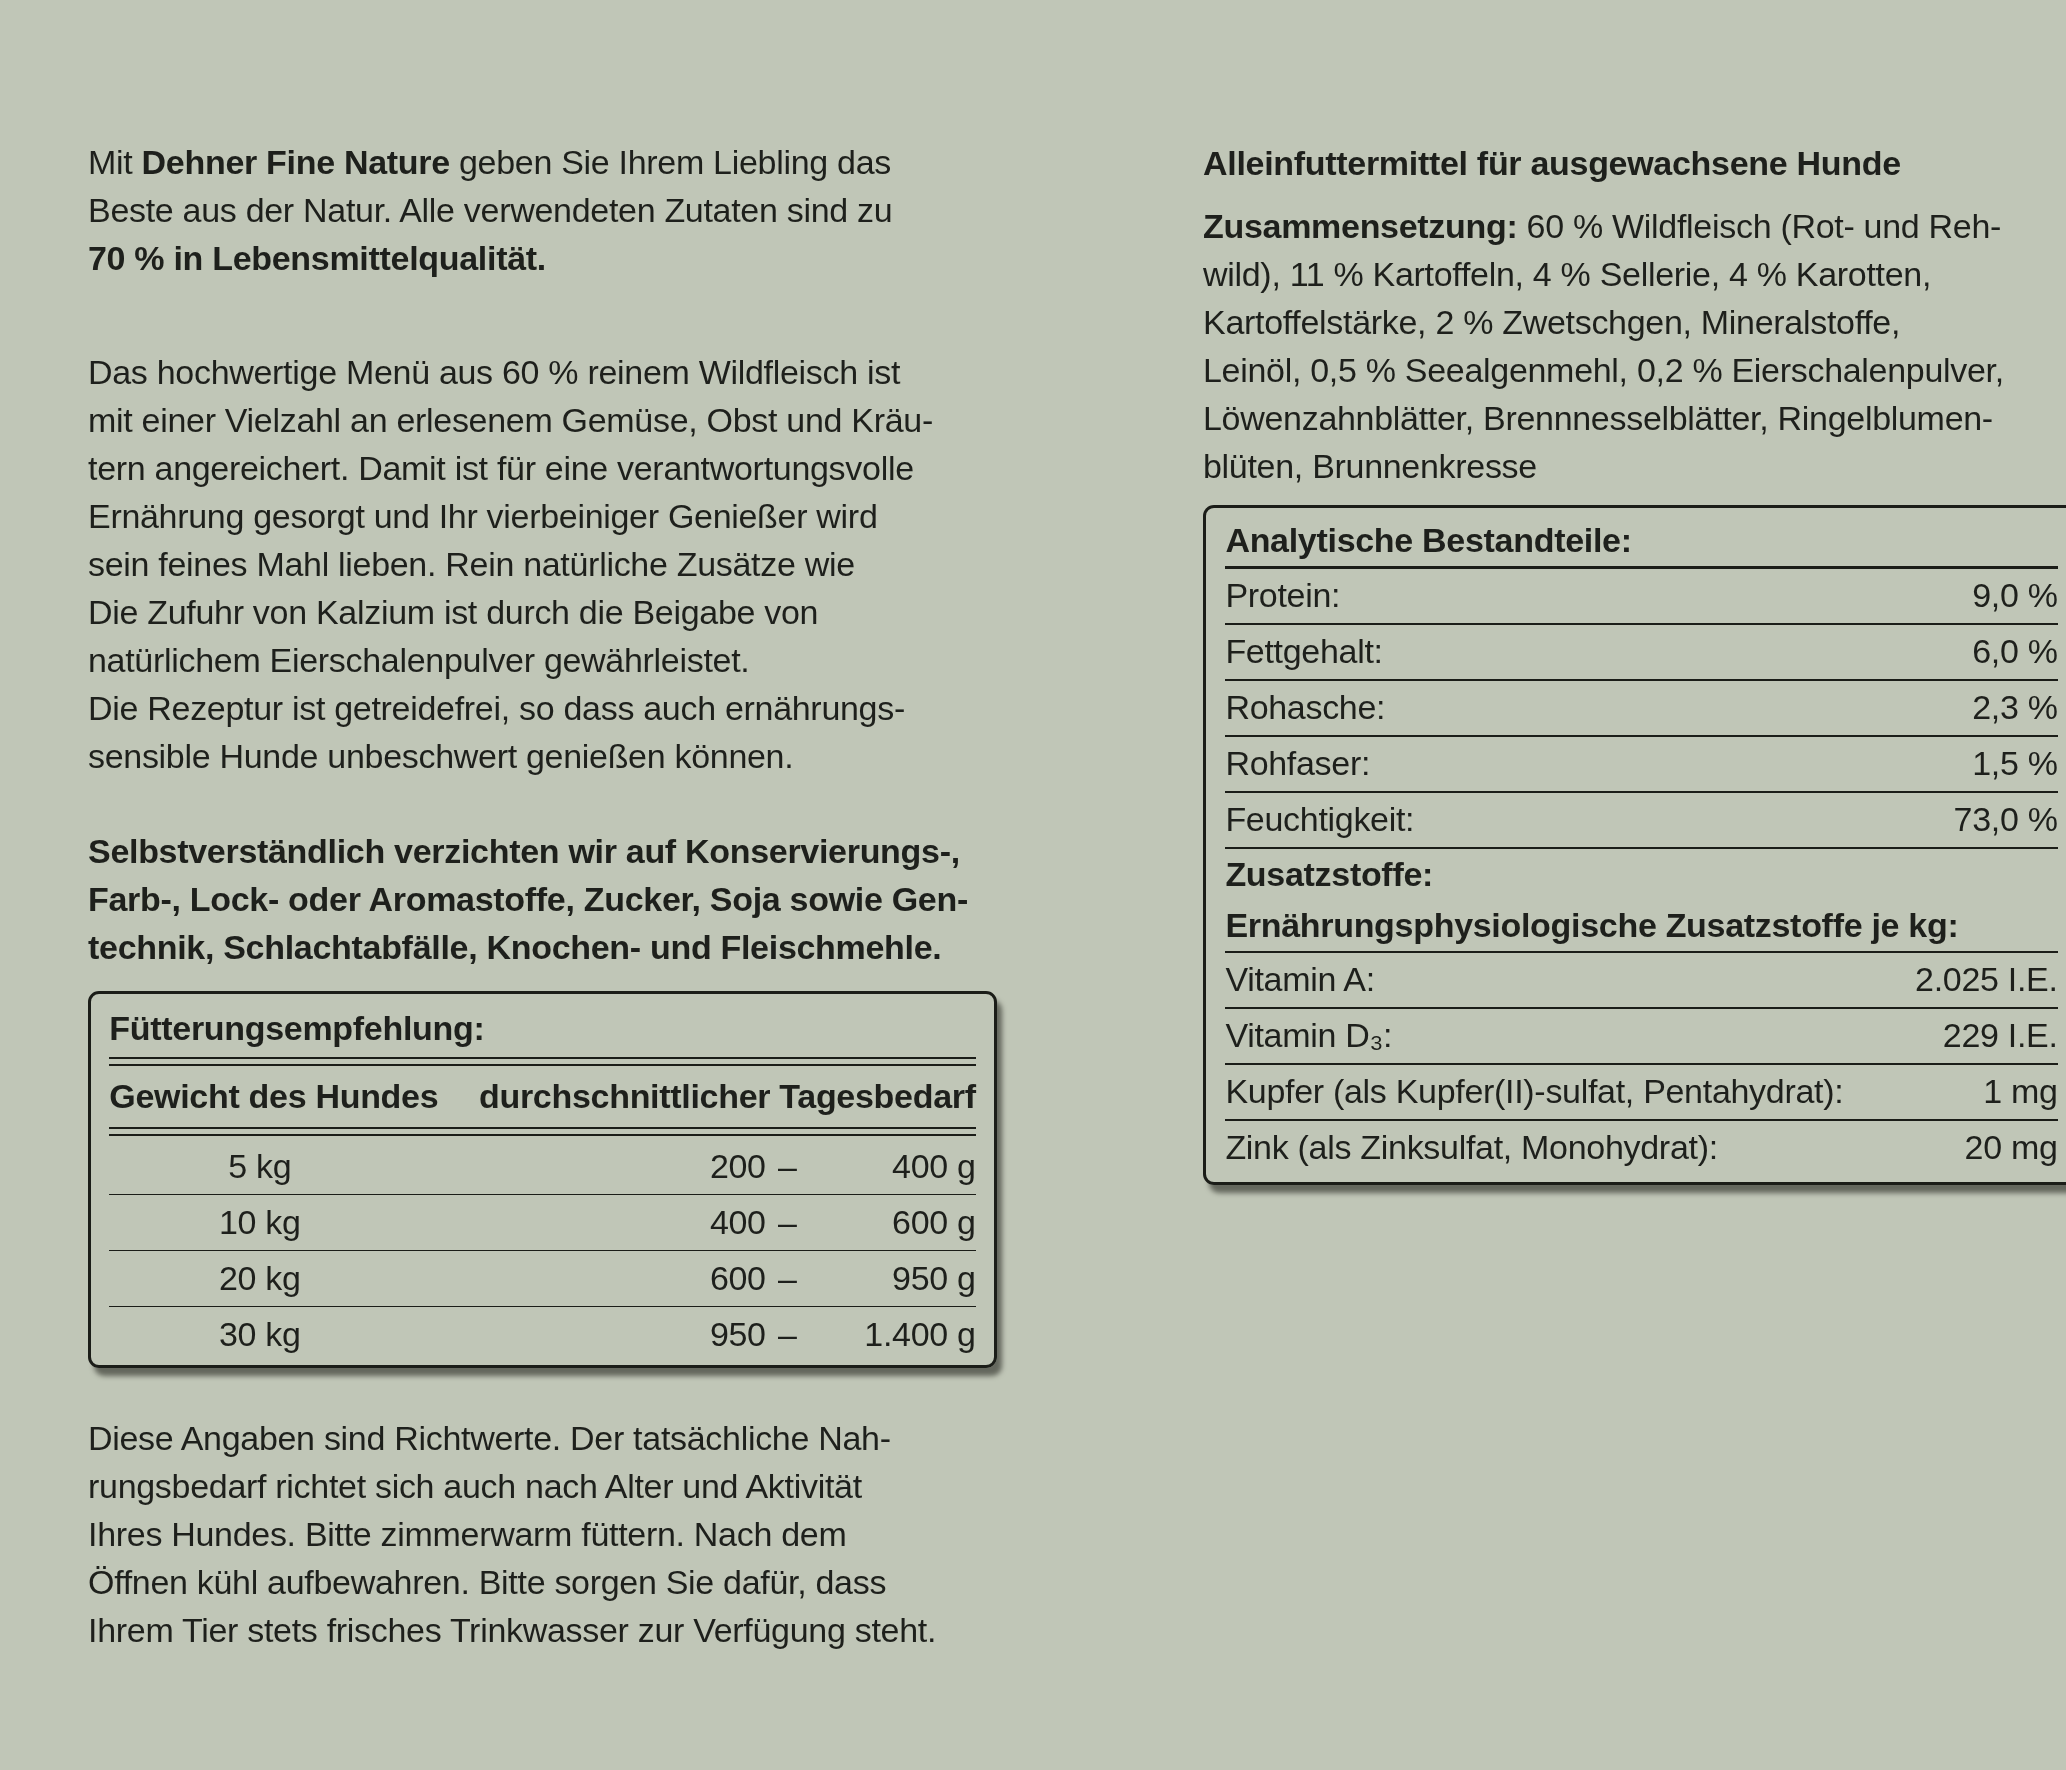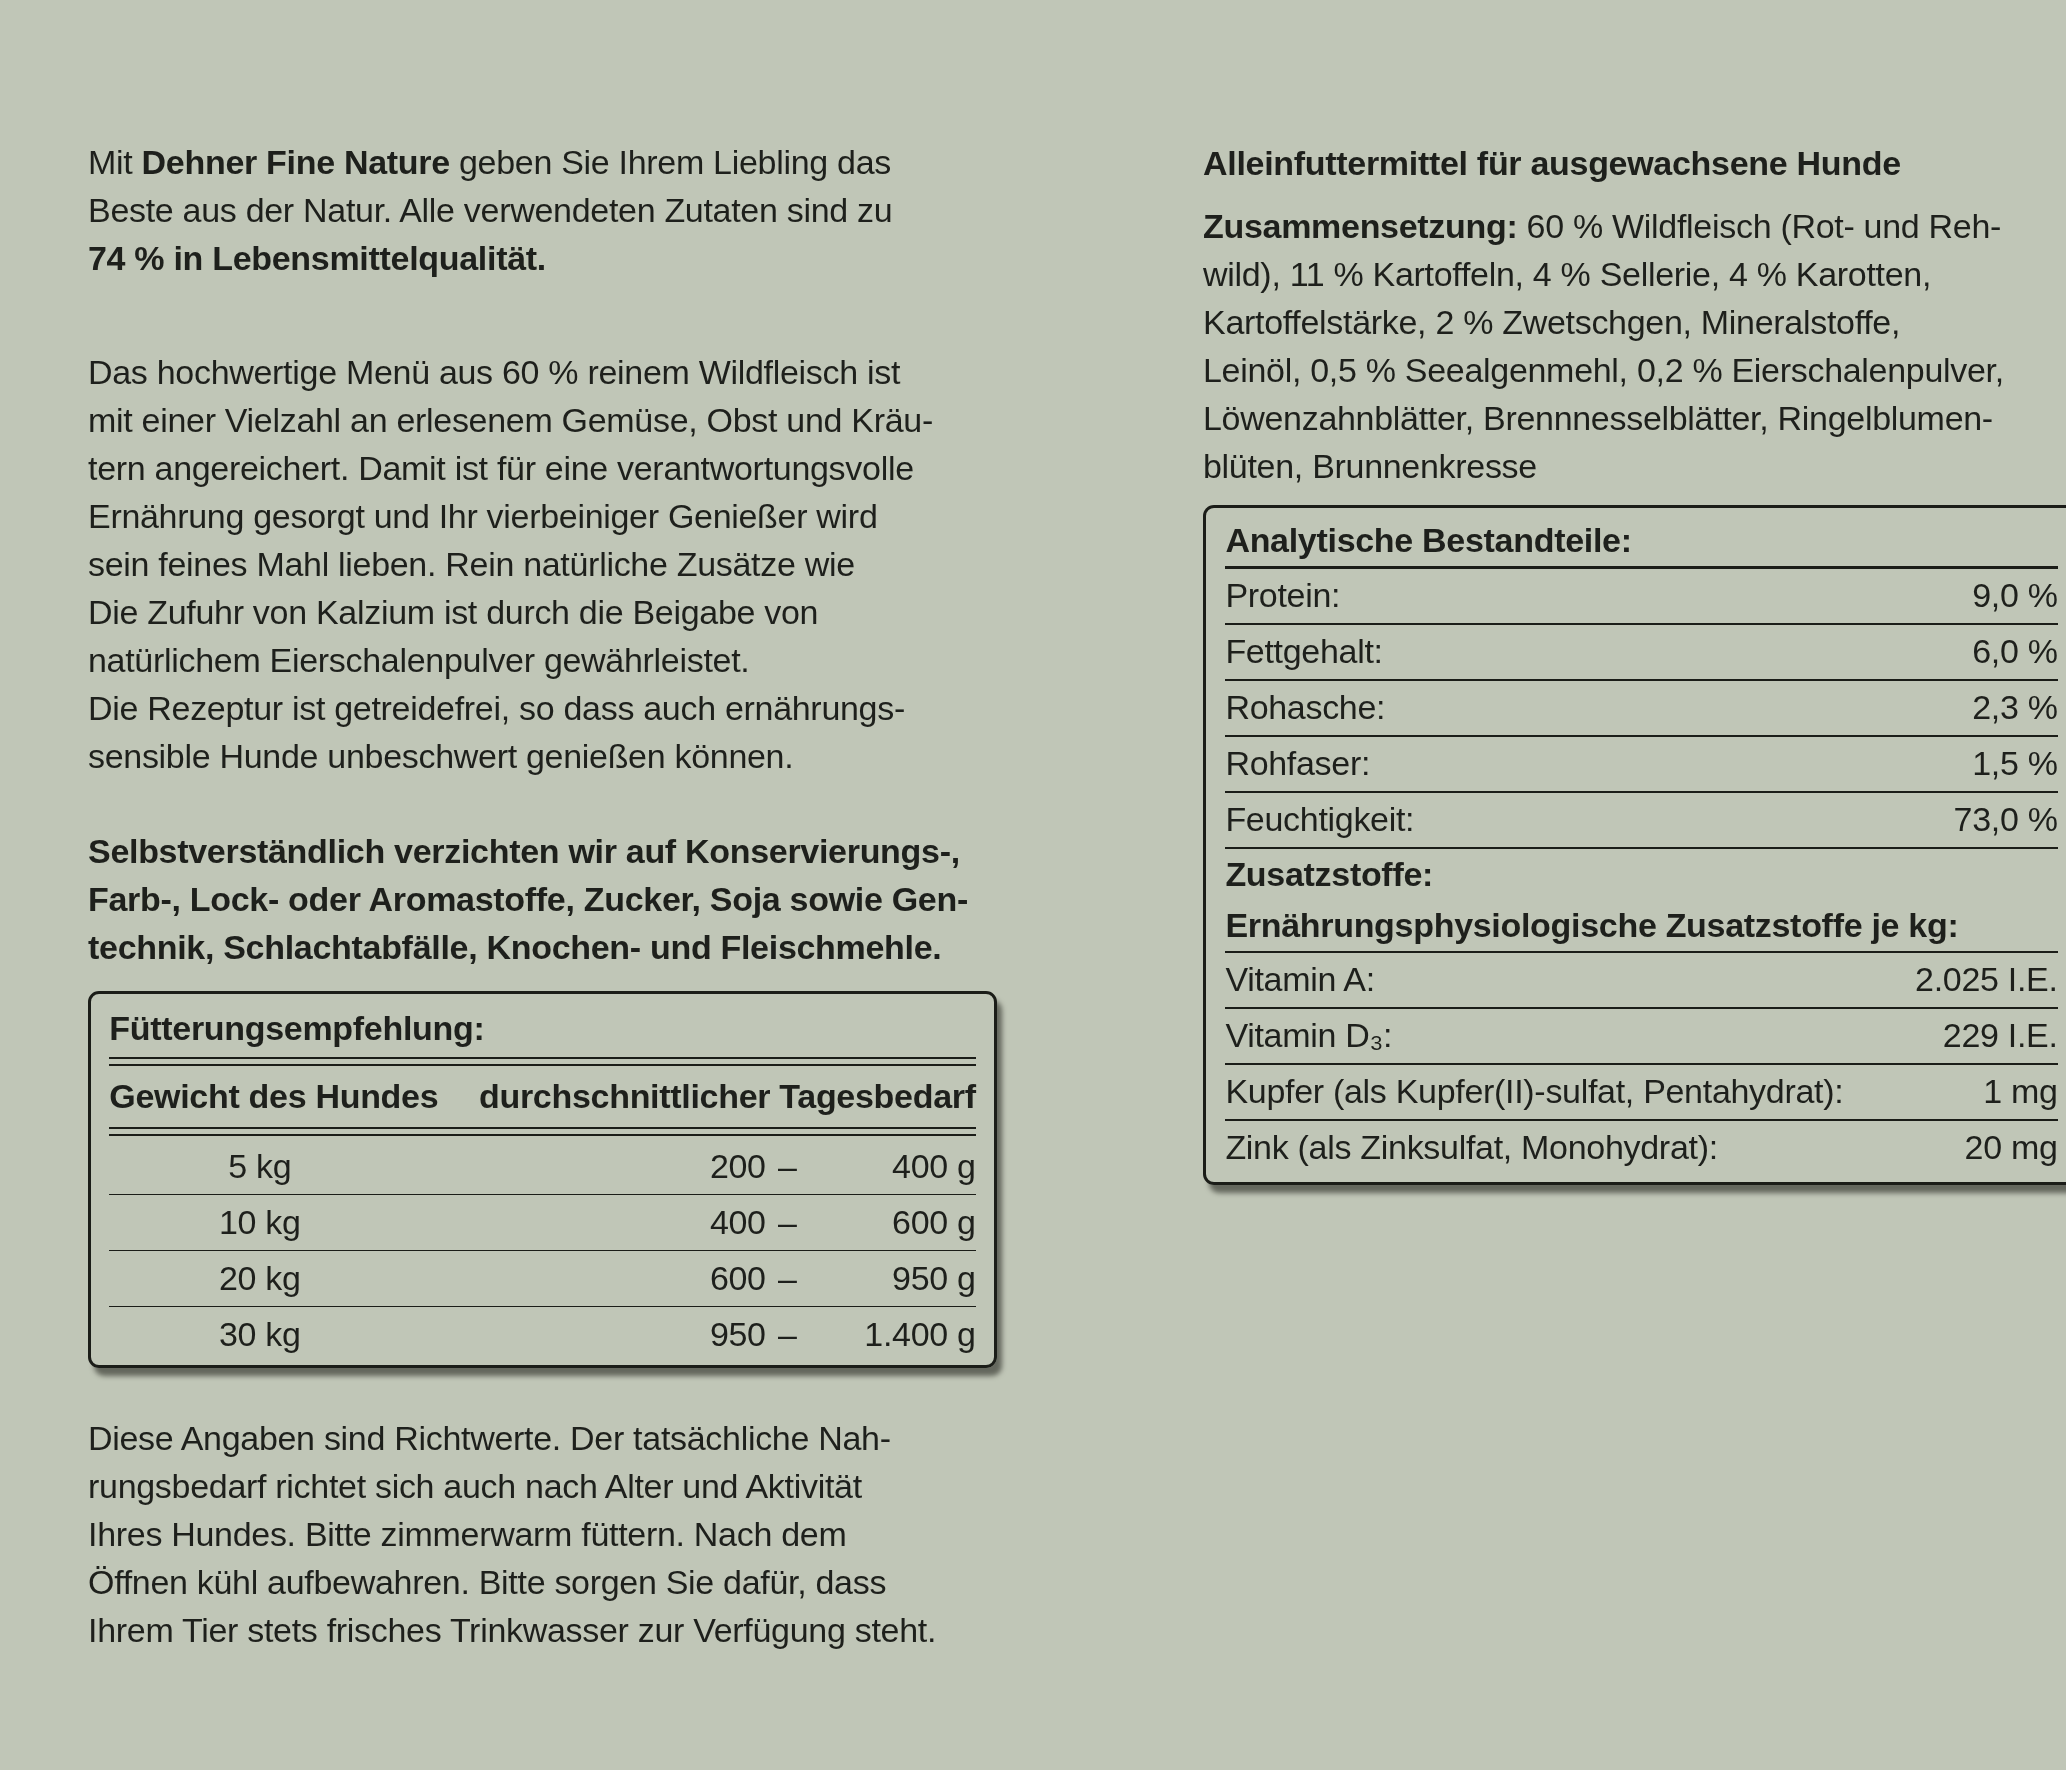--- a/index.html
+++ b/index.html
@@ -65,21 +65,21 @@
 </style>
 </head>
 <body>
 
 <div class="page">
 
   <div class="col col-left">
     <div class="para p1">
         <div class="ln"><span>Mit </span><b>Dehner Fine Nature</b><span> geben Sie Ihrem Liebling das</span></div>
         <div class="ln"><span>Beste aus der Natur. Alle verwendeten Zutaten sind zu</span></div>
-        <div class="ln"><b>74 % in Lebensmittelqualität.</b></div>
+        <div class="ln"><b>70 % in Lebensmittelqualität.</b></div>
       </div>
     <div class="para p2">
         <div class="ln"><span>Das hochwertige Menü aus 60 % reinem Wildfleisch ist</span></div>
         <div class="ln"><span>mit einer Vielzahl an erlesenem Gemüse, Obst und Kräu-</span></div>
         <div class="ln"><span>tern angereichert. Damit ist für eine verantwortungsvolle</span></div>
         <div class="ln"><span>Ernährung gesorgt und Ihr vierbeiniger Genießer wird</span></div>
         <div class="ln"><span>sein feines Mahl lieben. Rein natürliche Zusätze wie</span></div>
         <div class="ln"><span>Die Zufuhr von Kalzium ist durch die Beigabe von</span></div>
         <div class="ln"><span>natürlichem Eierschalenpulver gewährleistet.</span></div>
         <div class="ln"><span>Die Rezeptur ist getreidefrei, so dass auch ernährungs-</span></div>

